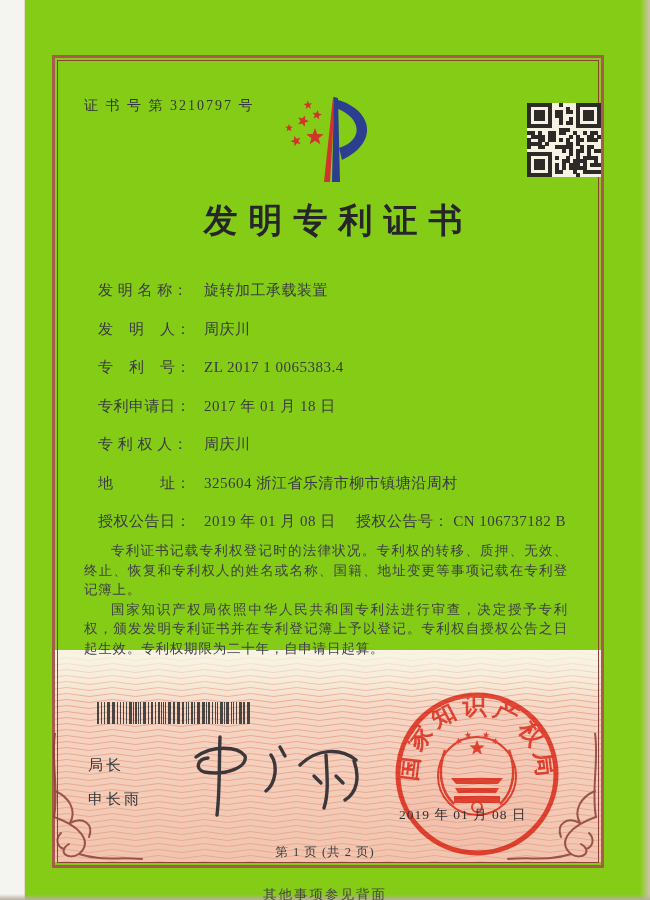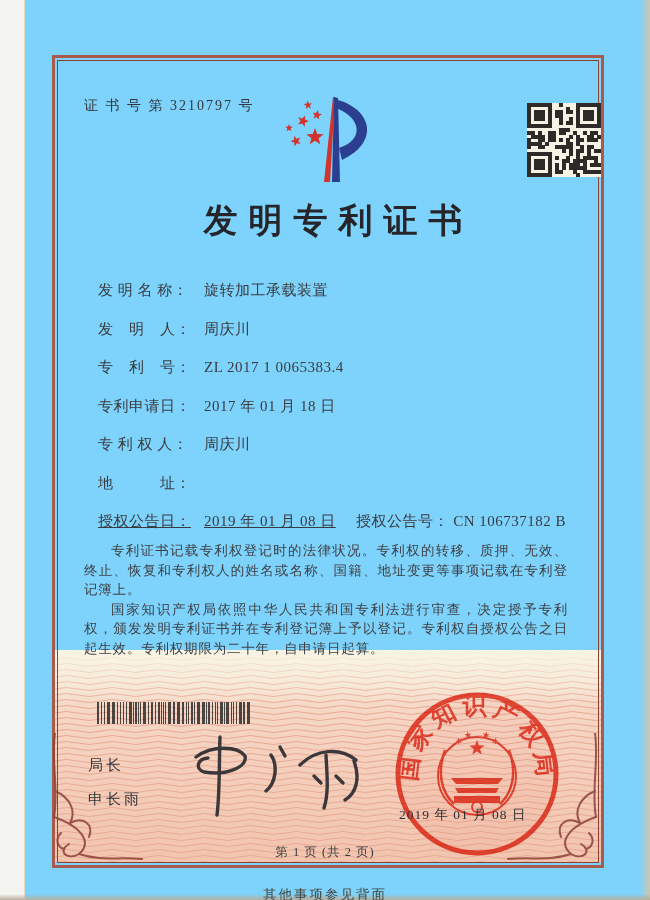--- a/index.html
+++ b/index.html
@@ -1,31 +1,31 @@
 <!DOCTYPE html>
 <html><head>
 <meta charset="utf-8">
 <style>
   html,body{margin:0;padding:0;}
   body{background:#e9e6dd;font-family:"Liberation Serif","DejaVu Serif",serif;}
-  #page{position:relative;width:650px;height:900px;margin:0 auto;background:#7dd3fc;overflow:hidden;}
+  #page{position:relative;width:650px;height:900px;margin:0 auto;background:#84cc16;overflow:hidden;}
   .scan-left{position:absolute;left:0;top:0;width:24px;height:900px;background:#f4f4f0;border-right:1px solid #e3ddc9;}
   .scan-right{position:absolute;right:0;top:0;width:10px;height:900px;background:linear-gradient(to right,rgba(0,0,0,0),#cfc5ad);}
   .scan-bottom{position:absolute;left:0;bottom:0;width:650px;height:6px;background:linear-gradient(to bottom,rgba(0,0,0,0),#b7af9c);}
   .frame-outer{position:absolute;left:52px;top:55px;width:546px;height:807px;border:3px solid #a85a4d;z-index:2;}
   .frame-inner{position:absolute;inset:2px;border:1px solid #8d4038;}
   .band-svg{position:absolute;left:55px;top:650px;z-index:1;}
   .abs{position:absolute;}
   .cert-no{left:84px;top:97px;font-size:14px;letter-spacing:2px;color:#35363a;z-index:3;}
   .logo-svg{left:274px;top:90px;z-index:3;}
   .qr-svg{left:527px;top:103px;z-index:3;}
   .title{left:52px;width:546px;top:198px;text-align:center;font-size:34px;font-weight:700;letter-spacing:11px;text-indent:11px;color:#26262a;z-index:3;margin-left:8px;}
   .frow{left:98px;display:flex;align-items:baseline;font-size:15px;color:#3a3b40;letter-spacing:0.5px;z-index:3;white-space:nowrap;}
   .flabel{min-width:106px;display:inline-block;}
-  .fgroup-first{width:258px;display:flex;text-decoration:underline;}
+  .fgroup-first{width:258px;display:flex;}
   .paras{left:84px;top:541px;width:484px;z-index:3;color:#3f4045;}
   .paras p{margin:0;font-size:13.5px;line-height:19.5px;text-indent:2em;letter-spacing:0.8px;text-align:justify;}
   .barcode-svg{left:95px;top:702px;z-index:3;}
   .signer-title{left:88px;top:756px;font-size:15px;letter-spacing:3px;color:#34353a;z-index:4;}
   .signer-name{left:88px;top:790px;font-size:15px;letter-spacing:3px;color:#34353a;z-index:4;}
   .sig-svg{left:168px;top:731px;z-index:4;}
   .seal-svg{left:391px;top:688px;z-index:5;mix-blend-mode:multiply;}
   .seal-date{left:399px;top:806px;font-size:13.5px;letter-spacing:1px;color:#2f3034;z-index:6;}
   .footer-page{left:52px;width:546px;top:844px;text-align:center;font-size:12.5px;letter-spacing:1px;color:#3a3b40;z-index:4;}
   .back-note{left:52px;width:546px;top:886px;text-align:center;font-size:13.5px;letter-spacing:2px;color:#45453d;z-index:3;}
@@ -336,20 +336,21 @@
   <div class="abs frow" style="top:397px">
     <span class="flabel">专利申请日：</span>
     <span class="fvalue">2017 年 01 月 18 日</span>
   </div>
   <div class="abs frow" style="top:435px">
     <span class="flabel">专 利 权 人：</span>
     <span class="fvalue">周庆川</span>
   </div>
   <div class="abs frow" style="top:474px">
     <span class="flabel">地　　　址：</span>
+    <span class="fvalue">325604 浙江省乐清市柳市镇塘沿周村</span>
   </div>
   <div class="abs frow" style="top:512px">
     <span class="fgroup-first">
       <span class="flabel">授权公告日：</span>
       <span class="fvalue">2019 年 01 月 08 日</span>
     </span>
     <span>
       <span>授权公告号：</span>
       <span>CN 106737182 B</span>
     </span>

